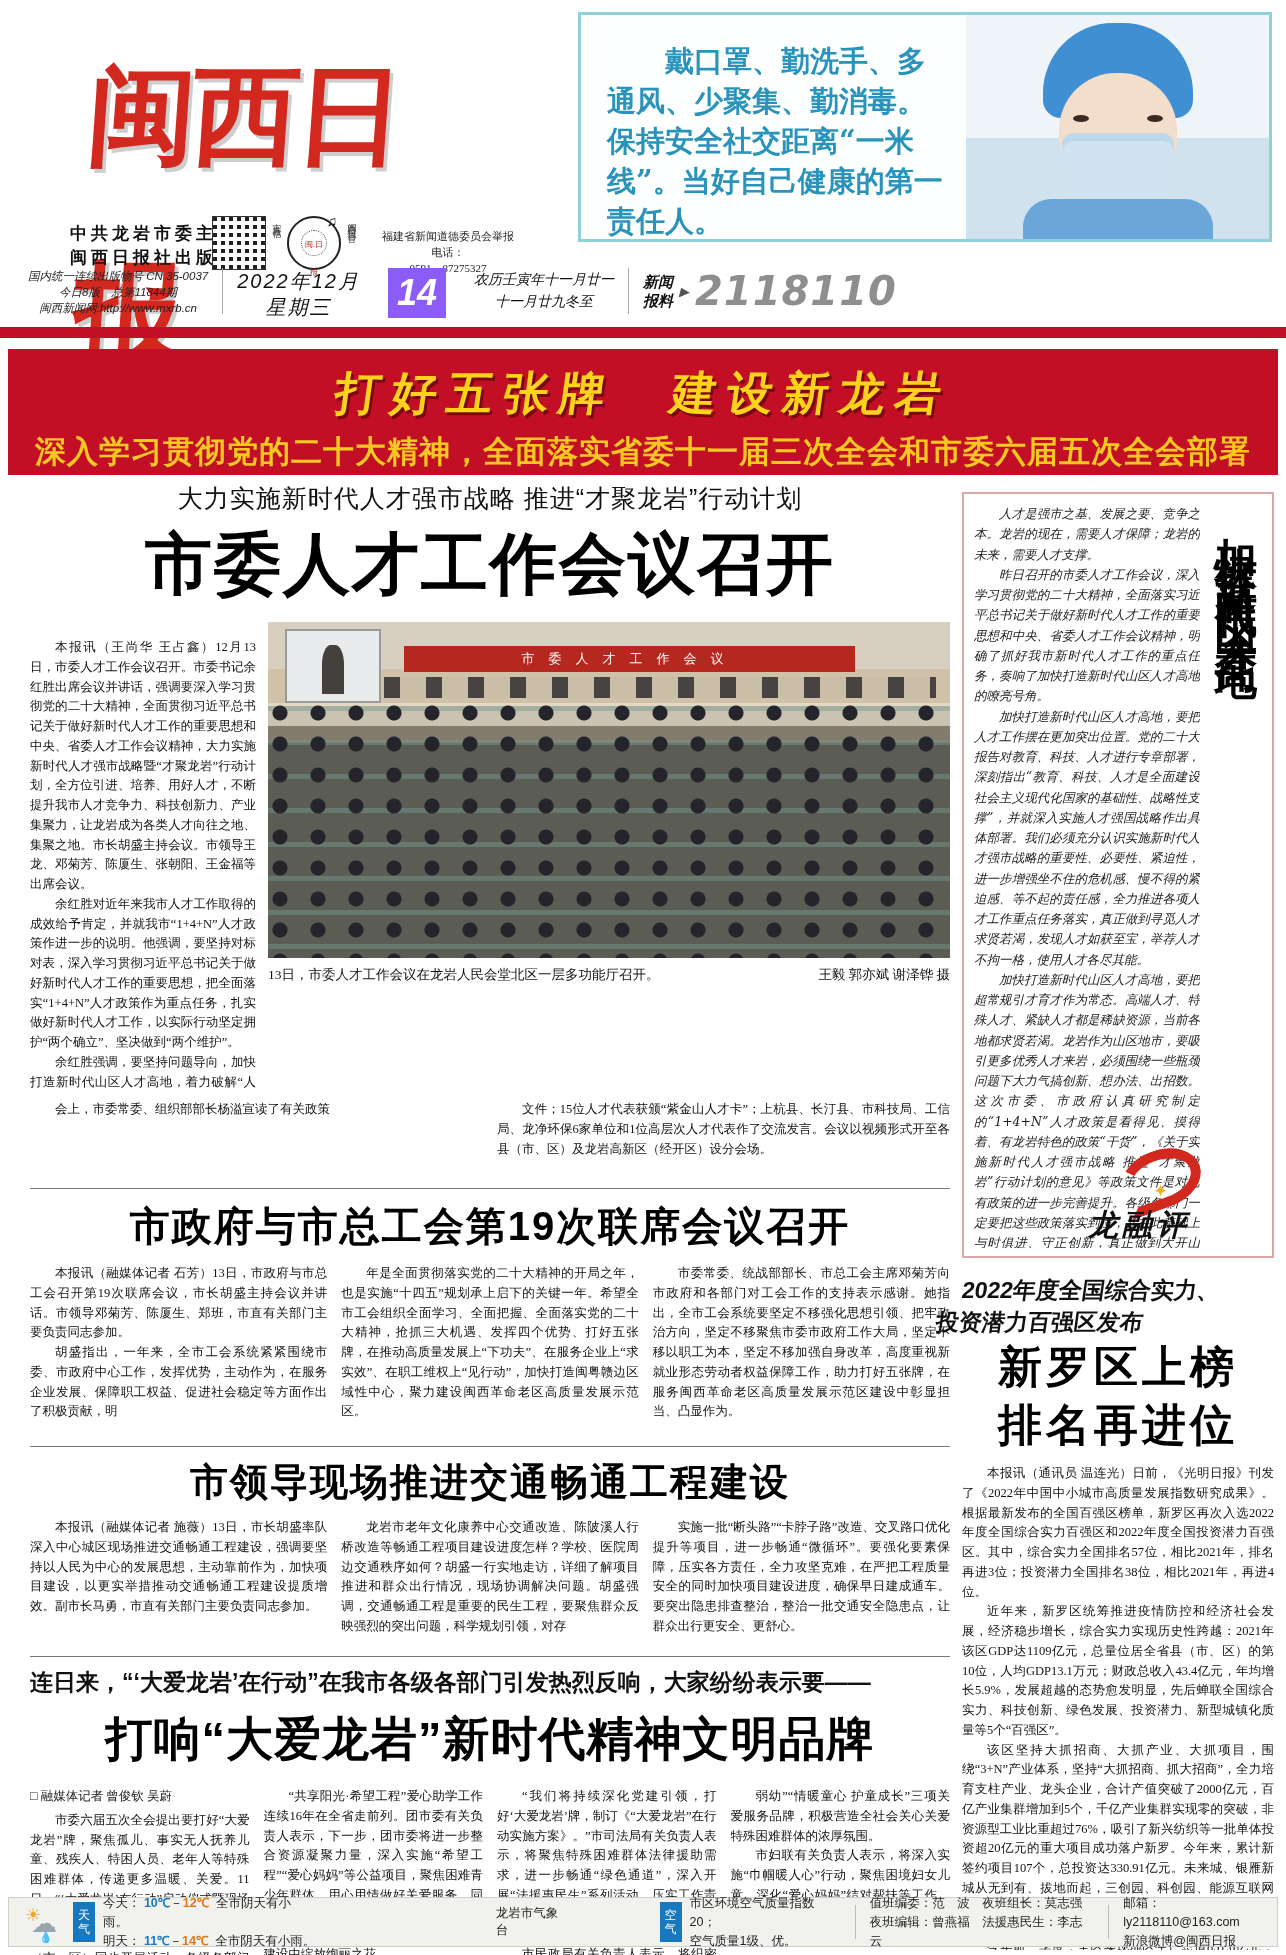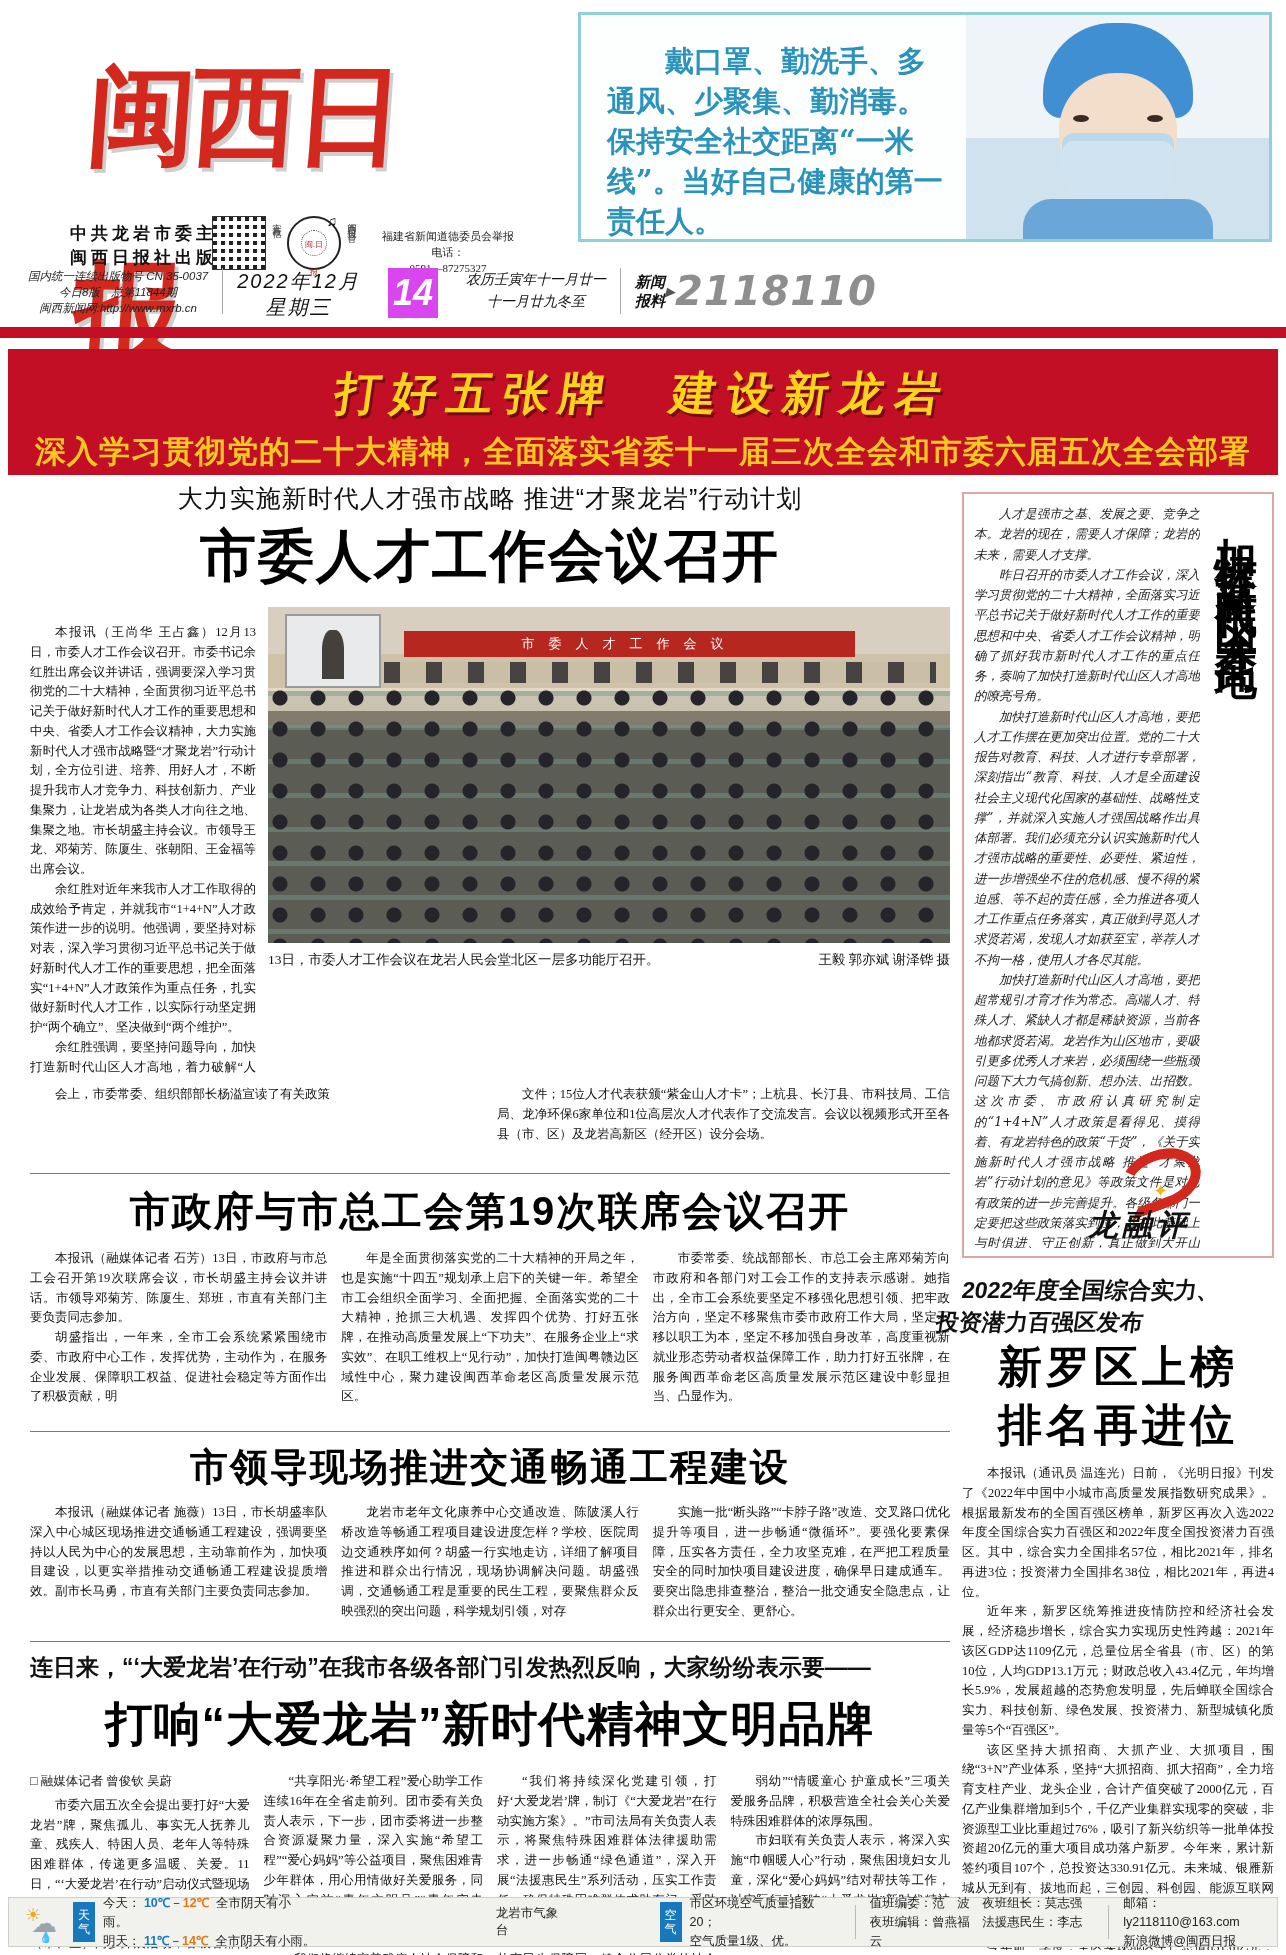--- a/index.html
+++ b/index.html
@@ -30,40 +30,40 @@
   .nurse .eyes { position:absolute; left:50%; top:100px; transform:translateX(-50%); width:90px; display:flex; justify-content:space-between; }
   .nurse .eyes i { width:16px; height:7px; background:#3a2a22; border-radius:50%; }
   .nurse .mask { position:absolute; left:50%; top:118px; transform:translateX(-50%); width:112px; height:78px; background:#cfe4f0; border-radius:12px 12px 40px 40px; box-shadow:inset 0 8px 0 #bcd8ea; }
   .nurse .shoulders { position:absolute; bottom:-12px; left:50%; transform:translateX(-50%); width:190px; height:52px; background:#6aa7d8; border-radius:28px 28px 0 0; }
 
   .date-bar { position:absolute; left:14px; right:4px; top:268px; height:56px; display:flex; align-items:flex-start; font-family:"Liberation Sans", sans-serif;font-style:italic; }
   .date-cell { padding:0 14px; }
   .date-sep { width:1px; height:46px; background:#aaa; }
   .issn-block { font-size:11.5px; line-height:16px; color:#222; text-align:center; }
   .date-main { font-size:20px; text-align:center; line-height:26px; letter-spacing:2px; color:#111; }
-  .day-box { width:50px; height:50px; background:#d946ef; color:#fff; font-size:36px; font-weight:bold; text-align:center; line-height:50px; }
+  .day-box { width:58px; height:50px; background:#8b5cf6; color:#fff; font-size:36px; font-weight:bold; text-align:center; line-height:50px; }
   .lunar { font-size:14px; text-align:center; line-height:22px; color:#111; }
-  .newsreport { display:flex; align-items:center; }
+  .newsreport { display:flex; align-items:center; gap:6px; }
   .newsreport .lbl { font-size:15px; font-weight:bold; line-height:19px; color:#111; }
   .newsreport .tri { color:#555; font-size:13px; }
   .newsreport .num { font-size:40px; font-weight:bold; color:#8e8e8e; letter-spacing:1px; font-family:"DejaVu Sans", sans-serif; }
 
   .thin-red { position:absolute; left:0; right:0; top:327px; height:11px; background:#c20f26; }
 
   
   .banner { position:absolute; left:8px; right:8px; top:349px; height:126px; background:#c20f26; text-align:center; overflow:hidden; }
   .banner .slogan { margin-top:14px; font-size:46px; font-weight:bold; color:#ffd21c; letter-spacing:10px; transform:skewX(-8deg); font-family:"DejaVu Serif", serif; text-shadow:3px 3px 0 #7a0812; }
   .banner .subtitle { margin-top:6px; font-size:31px; font-weight:bold; color:#f7c821; letter-spacing:1px; font-family:"Liberation Sans", sans-serif; }
 
   
   .left-col { position:absolute; left:30px; top:482px; width:920px; }
   .right-col { position:absolute; left:962px; top:492px; width:312px; }
 
   .kicker { text-align:center; font-size:25px; color:#111; letter-spacing:1px; font-family:"Liberation Sans", sans-serif; }
-  .headline-xl { text-align:center; font-size:56px; font-weight:bold; color:#000; letter-spacing:2px; font-family:"Liberation Sans", sans-serif; margin-top:4px; }
+  .headline-xl { text-align:center; font-size:67px; font-weight:bold; color:#000; letter-spacing:2px; font-family:"Liberation Sans", sans-serif; margin-top:4px; }
   .bodytext { font-size:12.5px; line-height:1.58; text-align:justify; color:#111;margin-top:16px; }
   .bodytext p { text-indent:2em; }
   .colrow { display:flex; gap:14px; }
   .colrow > div { flex:1; overflow:hidden; }
 
   .lead-flex { display:flex; gap:12px; margin-top:12px; }
   .lead-c1 { width:226px; overflow:hidden; height:452px; }
   .lead-right { flex:1; }
 
   .photo { position:relative; height:336px; overflow:hidden;

